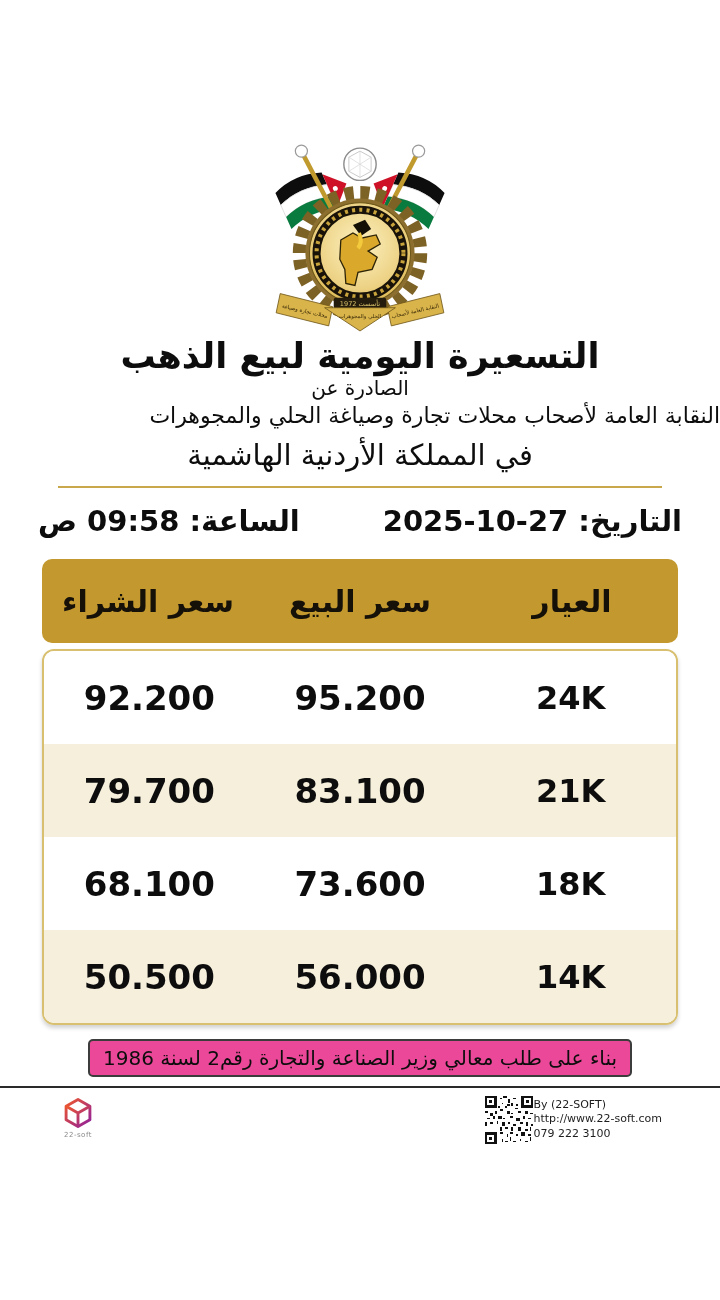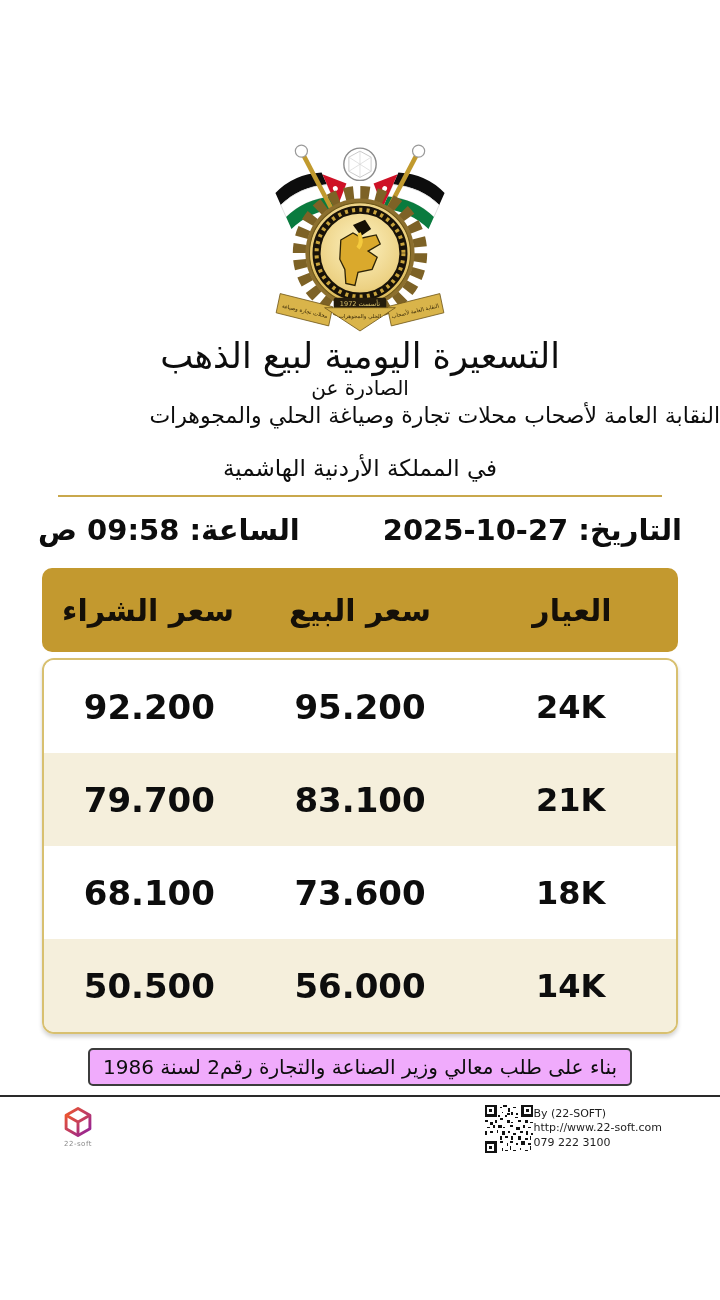--- a/index.html
+++ b/index.html
@@ -4,24 +4,24 @@
 <style>
   html,body{margin:0;padding:0;background:#ffffff;}
   .page{
     position:relative;width:720px;height:1300px;background:#fff;
     direction:rtl;font-family:"DejaVu Sans","Liberation Sans",sans-serif;
     color:#0d0d0d;overflow:hidden;
   }
   
   .emblem-wrap{margin:140px auto 0;width:176px;height:194px;text-decoration:underline;}
   
-  .title{margin-top:2px;text-align:center;font-size:35px;font-weight:normal;letter-spacing:0;}
+  .title{margin-top:2px;text-align:center;font-size:35px;font-weight:bold;letter-spacing:0;}
   .issued{text-align:center;font-size:20px;}
   .issuer{margin-top:3px;text-align:right;font-size:22px;}
-  .country{margin-top:27px;text-align:center;font-size:23px;}
+  .country{margin-top:10px;text-align:center;font-size:29px;}
   .gold-divider{height:2px;background:var(--gold-line,#c9a84c);margin:14px 58px 0;}
   
   .date-row{
     display:flex;justify-content:space-between;align-items:center;
     padding:16px 38px 0;font-size:29px;font-weight:bold;
   }
   
   .thead{
     margin:21px 42px 0;height:84px;border-radius:10px;
     background:var(--gold,#c3992f);
@@ -35,21 +35,21 @@
   .trow{
     height:93px;display:grid;grid-template-columns:1fr 1fr 1fr;
     align-items:center;text-align:center;
     font-size:34px;font-weight:bold;background:#ffffff;
   }
   .trow.alt{background:var(--cream,#f5efdc);}
   .trow .karat{font-size:32px;direction:ltr;}
   
   .note-box{
     width:fit-content;margin:14px auto 0;border:2px solid #3c3c3c;border-radius:5px;
-    padding:5px 13px;font-size:20px;background:#f0abfc;
+    padding:5px 13px;font-size:20px;background:#ec4899;
   }
   
   .footer-rule{margin-top:9px;height:2px;background:#2a2a2a;}
   .footer-bar{direction:ltr;display:flex;justify-content:space-between;align-items:flex-start;
     padding:8px 58px 0 56px;}
   .soft-logo{display:flex;flex-direction:column;align-items:center;width:44px;}
   .soft-logo .cap{font-size:7px;color:#8a8a8a;margin-top:1px;letter-spacing:0.5px;}
   .vendor{display:flex;align-items:flex-start;}
   .vendor-text{font-size:11px;line-height:1.3;color:#1d1d1d;padding-top:2px;}
 </style>

